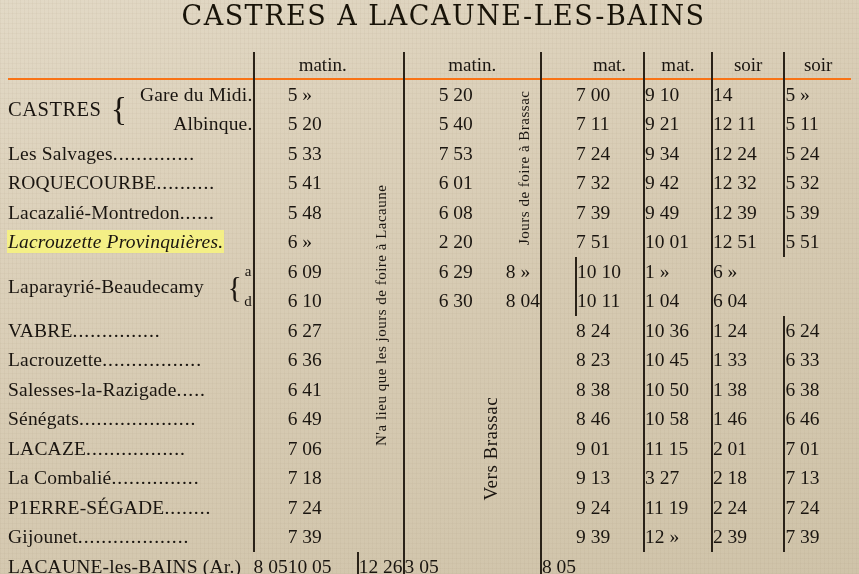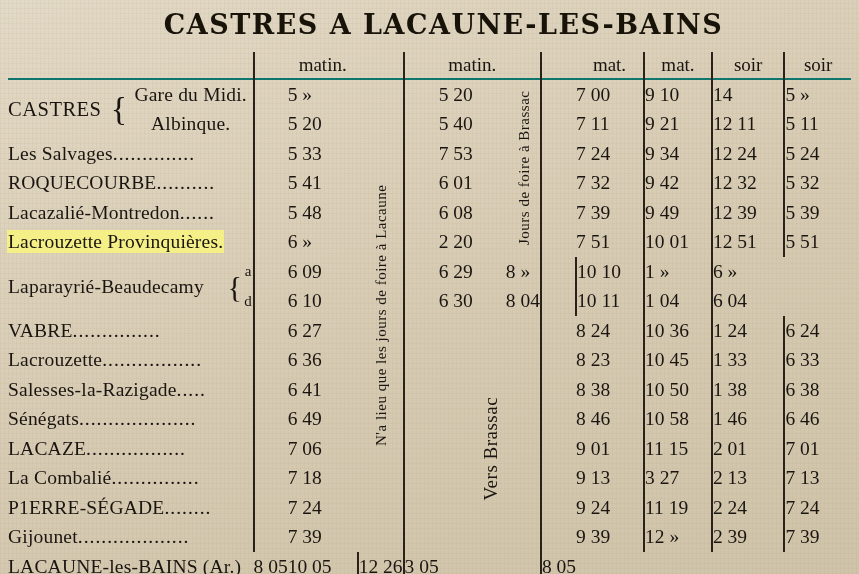--- a/index.html
+++ b/index.html
@@ -23,24 +23,23 @@
       repeating-linear-gradient(0deg, rgba(150,130,100,0.06) 0px, rgba(150,130,100,0.06) 1px, rgba(0,0,0,0) 1px, rgba(0,0,0,0) 5px),
       linear-gradient(160deg, #e2d9c6 0%, #ddd2bc 25%, #d6cab2 55%, #cfc3a9 100%);
   }
   #page {
     position: absolute;
     inset: 0;
   }
   .title {
     text-align: center;
     font-family: "DejaVu Serif", serif;
-    font-weight: bold;
+    font-weight: normal;
     font-size: 27px;
     letter-spacing: 1.5px;
-    padding-top: 9px;
     padding-left: 28px;
     color: #181308;
   }
   table.tt {
     position: absolute;
     top: 52px;
     left: 8px;
     width: 843px;
     border-collapse: collapse;
     font-size: 19.5px;
@@ -54,21 +53,21 @@
     border-left: 2px solid #2a2218;
   }
   .hdrrow td {
     height: 26px;
     font-family: "Liberation Serif", serif;
     font-size: 19px;
     text-align: center;
     padding-bottom: 2px;
   }
   .hdrrow {
-    border-bottom: 2px solid #0f766e;
+    border-bottom: 2px solid #f97316;
   }
   .stationcell {
     padding-left: 6px;
     white-space: nowrap;
     font-size: 19.5px;
     letter-spacing: 0.2px;
     margin-left: 16px;
   }
   .dots {
     letter-spacing: 1px;
@@ -80,21 +79,21 @@
     font-size: 19.5px;
     font-family: "Liberation Serif", serif;
   }
   .rowline td { height: 29.5px; }
   .brace {
     font-size: 34px;
     line-height: 0.9;
     padding: 0 2px 0 4px;
   }
   .sub2 {
-    text-align: center;
+    text-align: right;
     padding-right: 4px;
     white-space: nowrap;
   }
   .vert {
     writing-mode: vertical-rl;
     transform: rotate(180deg);
     text-align: center;
     white-space: nowrap;
     font-size: 15px;
     letter-spacing: 0.5px;
@@ -103,20 +102,21 @@
     writing-mode: vertical-rl;
     transform: rotate(180deg);
     text-align: center;
     white-space: nowrap;
     font-size: 19px;
     letter-spacing: 0.5px;
   }
   .highlight {
     background: #f4ef86;
     box-shadow: 0 0 0 1px #f4ef86;
+    font-style: italic;
   }
   .ad {
     font-size: 15px;
     line-height: 1.0;
     text-align: center;
   }
 </style>
 </head>
 <body>
 
@@ -310,21 +310,21 @@
       <td class="timecell vline">11  15</td>
       <td class="timecell vline">2  01</td>
       <td class="timecell vline">7  01</td>
     </tr>
 
     <tr class="rowline">
       <td class="stationcell"><span>La Combalié</span><span class="dots">...............</span></td>
       <td class="timecell">7  18</td>
       <td class="timecell">9  13</td>
       <td class="timecell vline">3  27</td>
-      <td class="timecell vline">2  13</td>
+      <td class="timecell vline">2  18</td>
       <td class="timecell vline">7  13</td>
     </tr>
 
     <tr class="rowline">
       <td class="stationcell"><span>P1ERRE-SÉGADE</span><span class="dots">........</span></td>
       <td class="timecell">7  24</td>
       <td class="timecell">9  24</td>
       <td class="timecell vline">11  19</td>
       <td class="timecell vline">2  24</td>
       <td class="timecell vline">7  24</td>

